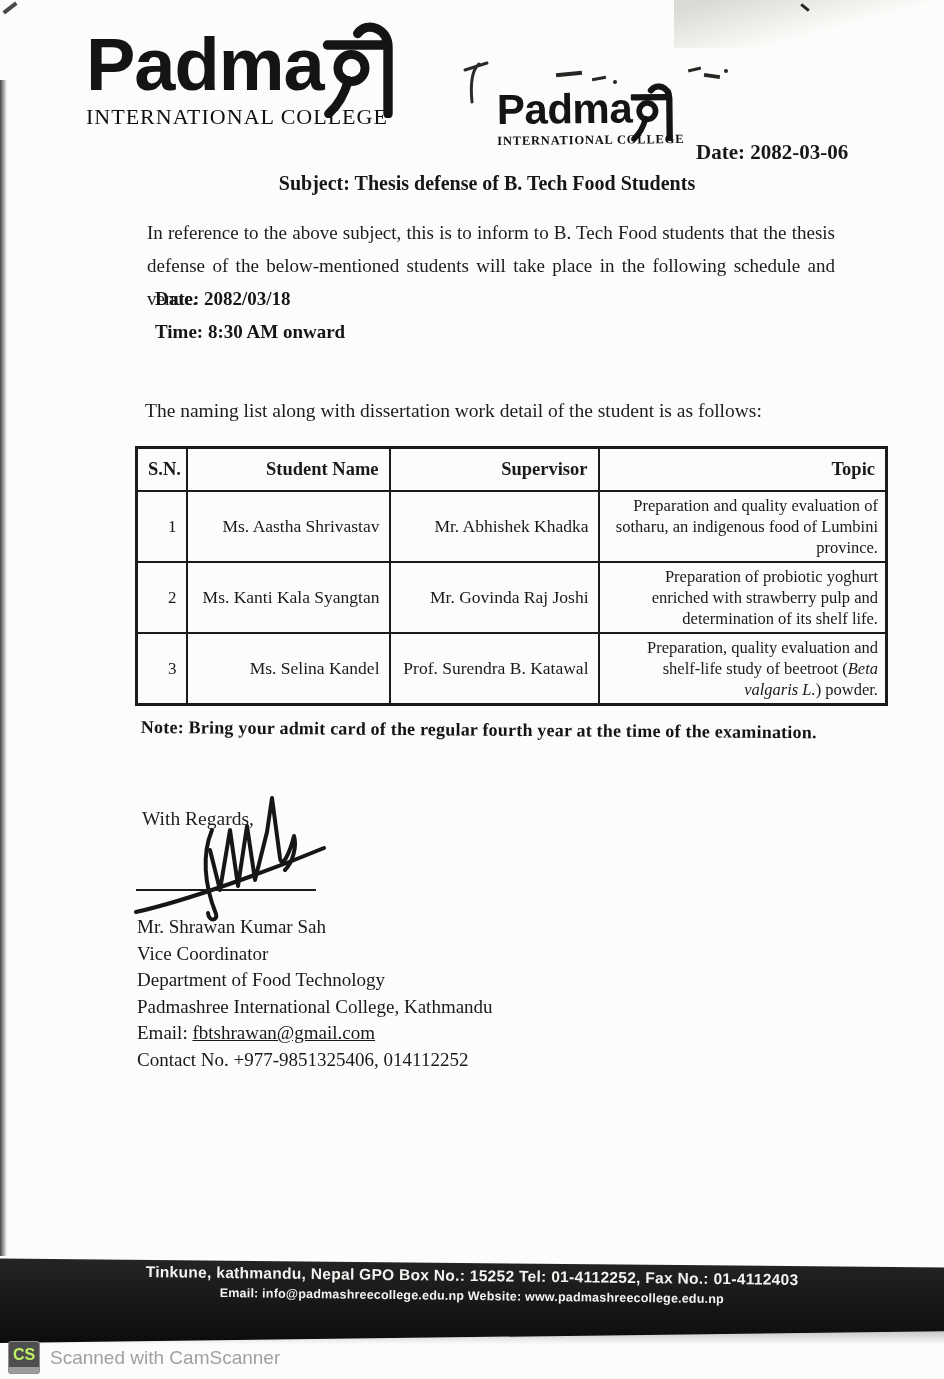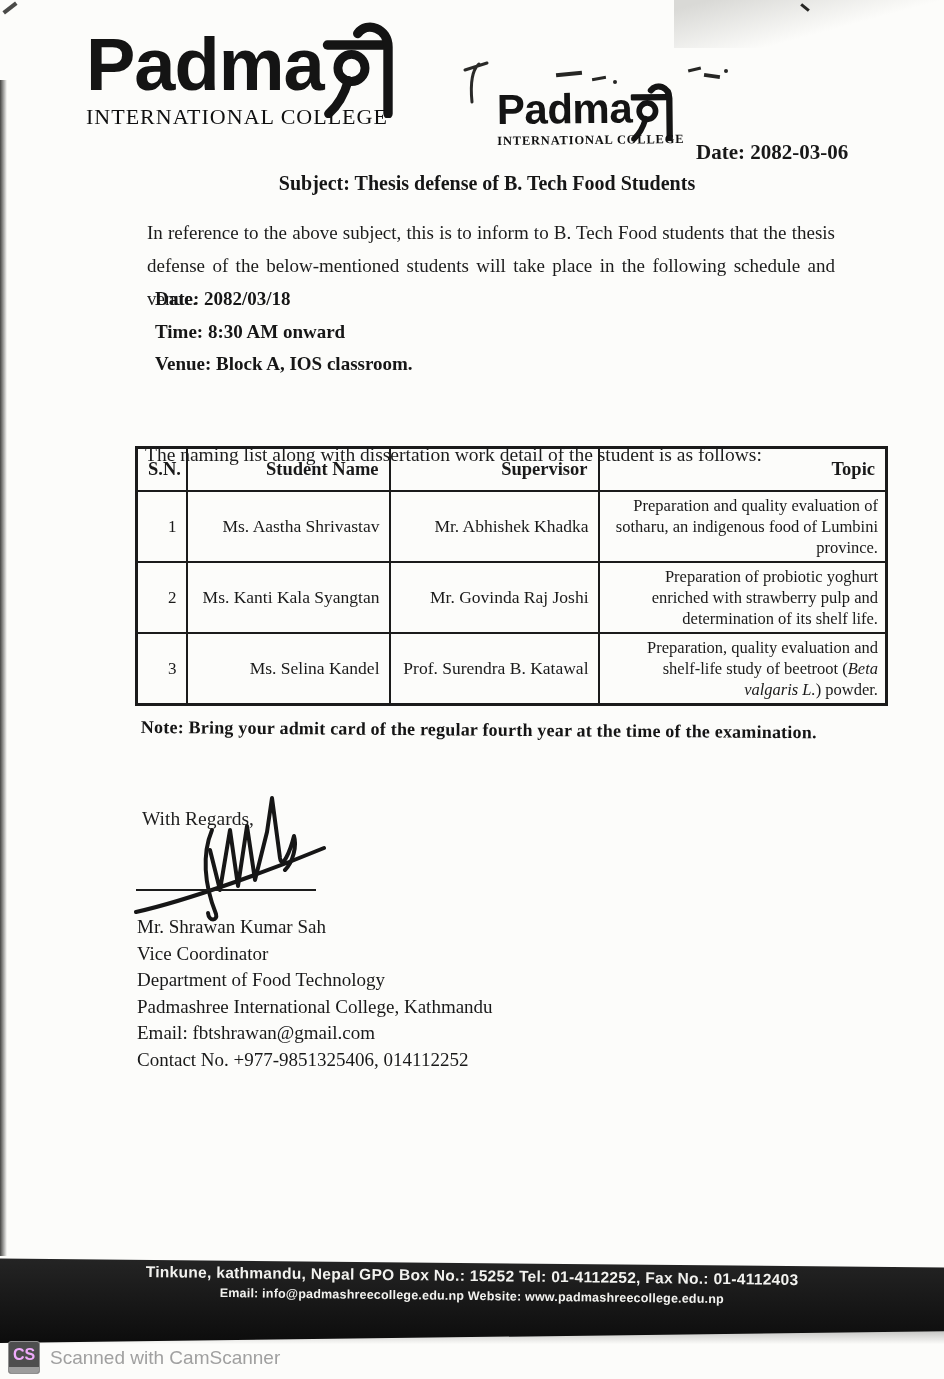--- a/index.html
+++ b/index.html
@@ -32,21 +32,21 @@
   .stamp .logo-sub{font-size:12.5px; letter-spacing:0.8px; margin-top:-9px; font-weight:bold;}
   .stamp-date{position:absolute; left:696px; top:104px; font-weight:bold; font-size:21px; color:#181818;margin-top:36px;}
 
   .ink{position:absolute; background:#262624;}
   .subject{position:absolute; left:30px; top:172px; width:914px; text-align:center;
     font-weight:bold; font-size:20px; color:#161616;}
   .para{position:absolute; left:147px; top:216px; width:688px; font-size:19px;
     line-height:33px; text-align:justify; color:#1c1c1c;}
   .schedule{position:absolute; left:147px; top:283px; font-weight:bold; font-size:19px;
     line-height:32.5px; color:#161616;margin-left:8px;}
-  .list-intro{position:absolute; left:145px; top:400px; font-size:19.5px; color:#1c1c1c;margin-top:44px;}
+  .list-intro{position:absolute; left:145px; top:400px; font-size:19.5px; color:#1c1c1c;}
 
   
   table.roster{position:absolute; left:135px; top:446px; width:750px;
     border-collapse:collapse; table-layout:fixed;}
   table.roster th, table.roster td{border:2px solid #1b1b1b; color:#1a1a1a;text-align:right;}
   table.roster{border:3px solid #1b1b1b;}
   th{font-size:18.5px; text-align:left; padding:10px 10px; font-weight:bold;}
   th.c-topic{text-align:center;}
   td{font-size:17.5px; padding:4px 9px; vertical-align:middle;margin-top:24px;}
   td.c-sn{padding-left:11px; font-size:17px;}
@@ -55,36 +55,36 @@
   tr.r{height:64px;}
 
   .note{position:absolute; left:141px; top:717px; white-space:nowrap; font-weight:bold;
     font-size:18px; letter-spacing:0.2px; transform:rotate(0.45deg); transform-origin:left top; color:#151515;}
 
   .regards{position:absolute; left:142px; top:808px; font-size:19.5px;}
   .sig-svg{position:absolute; left:128px; top:786px;}
   .sig-line{position:absolute; left:136px; top:889px; width:180px; height:2px; background:#1c1c1c;}
 
   .closing{position:absolute; left:137px; top:914px; font-size:19px; line-height:26.5px; color:#191919;}
-  .closing .email-u{}
+  .closing .email-u{text-decoration:underline;}
 
   
   .band-shadow{position:absolute; left:0; top:1328px; width:944px; height:16px;
     background:linear-gradient(to bottom,#b9b9b7,#fbfbf9);}
   .band{position:absolute; left:-4px; top:1252px; width:952px; height:92px;
     background:linear-gradient(#262626,#0c0c0c);
     clip-path:polygon(0 7%, 100% 17%, 100% 86%, 0 99%);}
   .band-inner{margin-top:15px; transform:rotate(0.7deg); text-align:center; color:#f2f2ef;}
   .band-l1{font-weight:bold; font-size:15.5px; letter-spacing:0.3px;}
   .band-l2{font-weight:bold; font-size:12.5px; margin-top:4px; letter-spacing:0.2px;}
 
   
   .cam-row{position:absolute; left:8px; top:1341px; display:flex; align-items:center; gap:10px;}
   .cs-badge{position:relative; width:30px; height:31px; background:#4e4e4e; border:1px solid #8f8f8f;
-    border-radius:3px; color:#f0abfc; font-weight:bold; font-size:16px; text-align:center; line-height:26px;}
+    border-radius:3px; color:#bef264; font-weight:bold; font-size:16px; text-align:center; line-height:26px;}
   .cs-lip{position:absolute; left:0; bottom:0; width:100%; height:6px; background:#9c9c9c;
     border-radius:0 0 2px 2px;}
   .cam-label{font-size:19px; color:#a0a0a0;}
 </style>
 </head>
 <body>
 
 <div class="page">
 
   <div class="edge-strip"></div>
@@ -133,21 +133,20 @@
   <div class="ink" style="left:724px;top:69px;width:4px;height:4px;border-radius:2px;"></div>
   <div class="ink" style="left:800px;top:6px;width:10px;height:3px;transform:rotate(40deg);"></div>
 
   <div class="subject">Subject: Thesis defense of B. Tech Food Students</div>
 
   <div class="para">In reference to the above subject, this is to inform to B. Tech Food students that the thesis defense of the below-mentioned students will take place in the following schedule and venue.</div>
 
   <div class="schedule">
     <div>Date: 2082/03/18</div>
     <div>Time: 8:30 AM onward</div>
-    <div>Venue: Block A, IOS classroom.</div>
   </div>
 
   <div class="list-intro">The naming list along with dissertation work detail of the student is as follows:</div>
 
   <table class="roster">
     <colgroup>
         <col class="col-sn">
         <col class="col-student">
         <col class="col-sup">
         <col class="col-topic">

